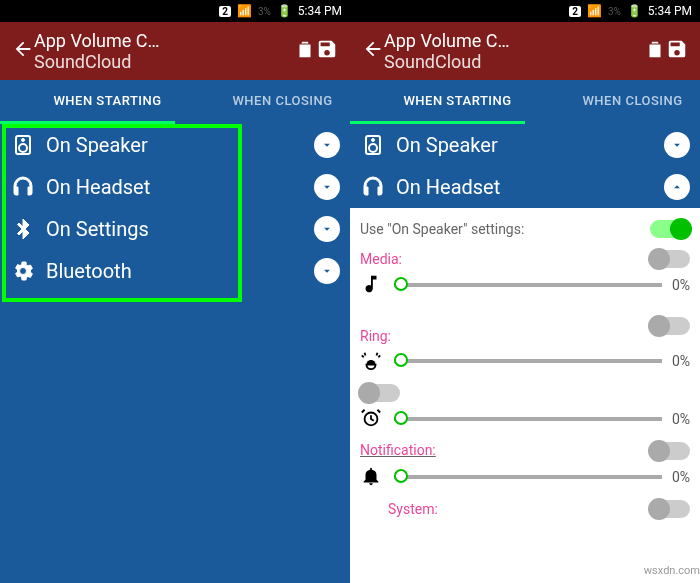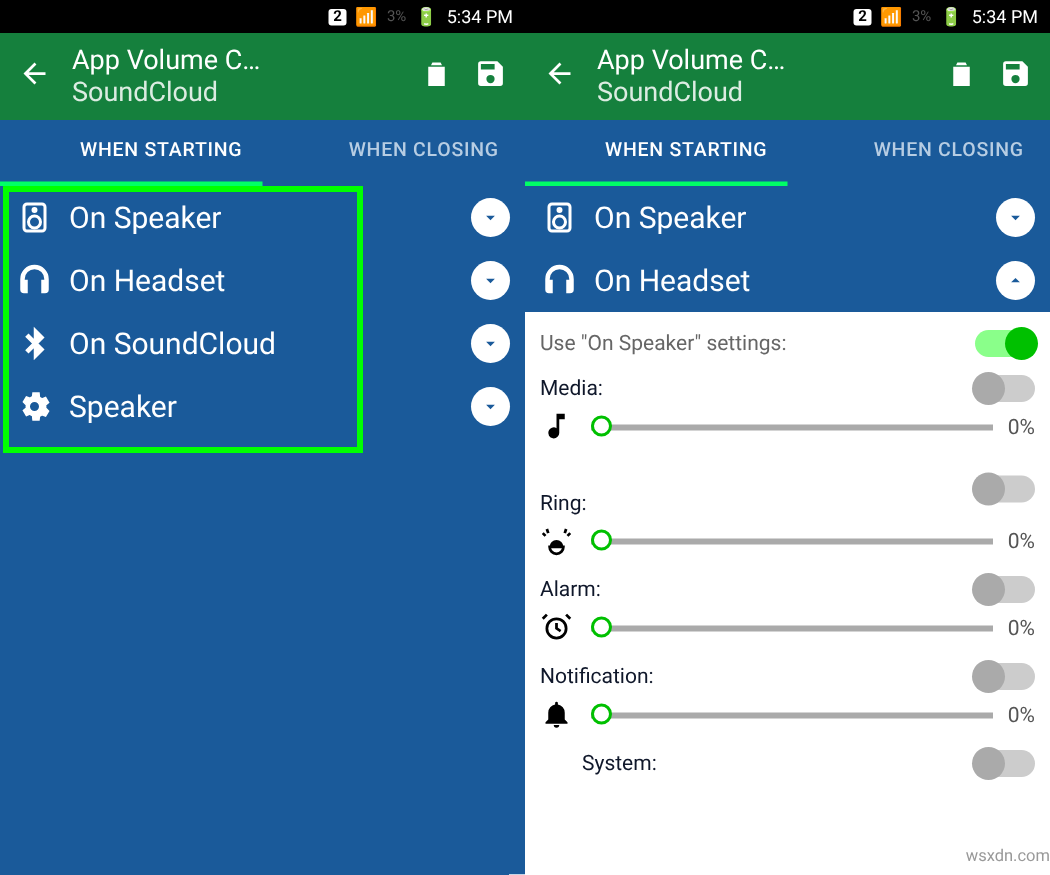--- a/index.html
+++ b/index.html
@@ -26,27 +26,26 @@
   .statusbar .sim {
     background: #fff;
     color: #000;
     font-weight: bold;
     font-size: 10px;
     padding: 0 3px;
     border-radius: 2px;
   }
   .statusbar .pct { font-size: 10px; }
   .appbar {
-    background: #15803d;
+    background: #7f1d1d;
     color: #fff;
     display: flex;
     align-items: center;
     height: 58px;
     padding: 0 12px;
-    gap: 14px;
   }
   .appbar .titles { flex: 1; overflow: hidden; }
   .appbar .app-title { font-size: 18px; white-space: nowrap; }
   .appbar .app-sub { font-size: 18px; opacity: .85; }
   .appbar svg { width: 22px; height: 22px; fill: #fff; }
   .tabs {
     background: #1a5a9a;
     display: flex;
     height: 44px;
   }
@@ -95,21 +94,21 @@
     background: #8aff8a;
     position: relative;
   }
   .toggle::after {
     content:''; position:absolute; width:22px; height:22px;
     background:#00c000; border-radius:50%; top:-2px; right:-2px;
   }
   .toggle.off { background:#ccc;}
   .toggle.off::after { background:#aaa; right:auto; left:-2px;}
   .slider-block { margin-top:6px;}
-  .slider-label { color:#0f172a; font-size:14px;}
+  .slider-label { color:#ec4899; font-size:14px;}
   .slider-row { display:flex; align-items:center; gap:10px; height:34px;}
   .slider-row .sic { width:24px; height:24px;}
   .slider-row .sic svg { width:22px; height:22px; fill:#000;}
   .track { flex:1; height:4px; background:#aaa; position:relative;}
   .track .dot { position:absolute; left:0; top:-6px; width:14px; height:14px; border:2px solid #00c000; background:#fff; border-radius:50%;}
   .pct { font-size:14px; color:#555;}
   .screen.left .body { position: relative; }
   .green-outline { position: absolute; left: 2px; top: 0; width: 240px; height: 178px; border: 4px solid #00ff00; pointer-events: none; }
   .watermark { position:absolute; bottom:6px; right:0; font-size:11px; color:#999;}
 </style>
@@ -164,29 +163,29 @@
           </svg>
         </span>
       <span class="label">On Headset</span>
     </div>
     <div class="opt-row">
       <span class="ico">
           <svg viewBox="0 0 24 24">
             <path d="M12 2l6 6-4 4 4 4-6 6V14l-4 4-1.5-1.5L11 12 6.5 7.5 8 6l4 4z"></path>
           </svg>
         </span>
-      <span class="label">On SoundCloud</span>
+      <span class="label">On Settings</span>
     </div>
     <div class="opt-row">
       <span class="ico">
           <svg viewBox="0 0 24 24">
             <path d="M19.4 13a7.5 7.5 0 0 0 0-2l2-1.6-2-3.4-2.4.9a7.4 7.4 0 0 0-1.7-1L15 3h-4l-.3 2.5a7.4 7.4 0 0 0-1.7 1l-2.4-.9-2 3.4L6.6 11a7.5 7.5 0 0 0 0 2l-2 1.6 2 3.4 2.4-.9a7.4 7.4 0 0 0 1.7 1L11 21h4l.3-2.5a7.4 7.4 0 0 0 1.7-1l2.4.9 2-3.4zM12 15.5A3.5 3.5 0 1 1 15.5 12 3.5 3.5 0 0 1 12 15.5z"></path>
           </svg>
         </span>
-      <span class="label">Speaker</span>
+      <span class="label">Bluetooth</span>
     </div>
     <div class="green-outline"></div>
     <div style="position:absolute; right:10px; top:8px;">
       <div class="chev" style="margin-bottom:16px;">
           <svg viewBox="0 0 24 24">
             <path d="M7 10l5 5 5-5z"></path>
           </svg>
         </div>
       <div class="chev" style="margin-bottom:16px;">
           <svg viewBox="0 0 24 24">
@@ -302,37 +301,36 @@
             </svg></span>
         <div class="track">
             <div class="dot"></div>
           </div>
         <span class="pct">0%</span>
       </div>
     </div>
 
     <div class="slider-block">
       <div style="display:flex; align-items:center;">
-        <span class="slider-label" style="flex:1;">Alarm:</span>
         <div class="toggle off"></div>
       </div>
       <div class="slider-row">
         <span class="sic"><svg viewBox="0 0 24 24">
               <circle cx="12" cy="13" r="7" fill="none" stroke="#000" stroke-width="2"></circle>
               <path d="M12 9v4l3 2M5 3l-3 3M19 3l3 3" stroke="#000" stroke-width="2" fill="none"></path>
             </svg></span>
         <div class="track">
             <div class="dot"></div>
           </div>
         <span class="pct">0%</span>
       </div>
     </div>
 
     <div class="slider-block">
-      <div style="display:flex; align-items:center;">
+      <div style="display:flex; align-items:flex-start;text-decoration:underline;">
         <span class="slider-label" style="flex:1;">Notification:</span>
         <div class="toggle off"></div>
       </div>
       <div class="slider-row">
         <span class="sic"><svg viewBox="0 0 24 24">
               <path d="M12 22a2 2 0 0 0 2-2h-4a2 2 0 0 0 2 2zm6-6V11a6 6 0 0 0-5-5.9V4a1 1 0 0 0-2 0v1.1A6 6 0 0 0 6 11v5l-2 2v1h16v-1z"></path>
             </svg></span>
         <div class="track">
             <div class="dot"></div>
           </div>

